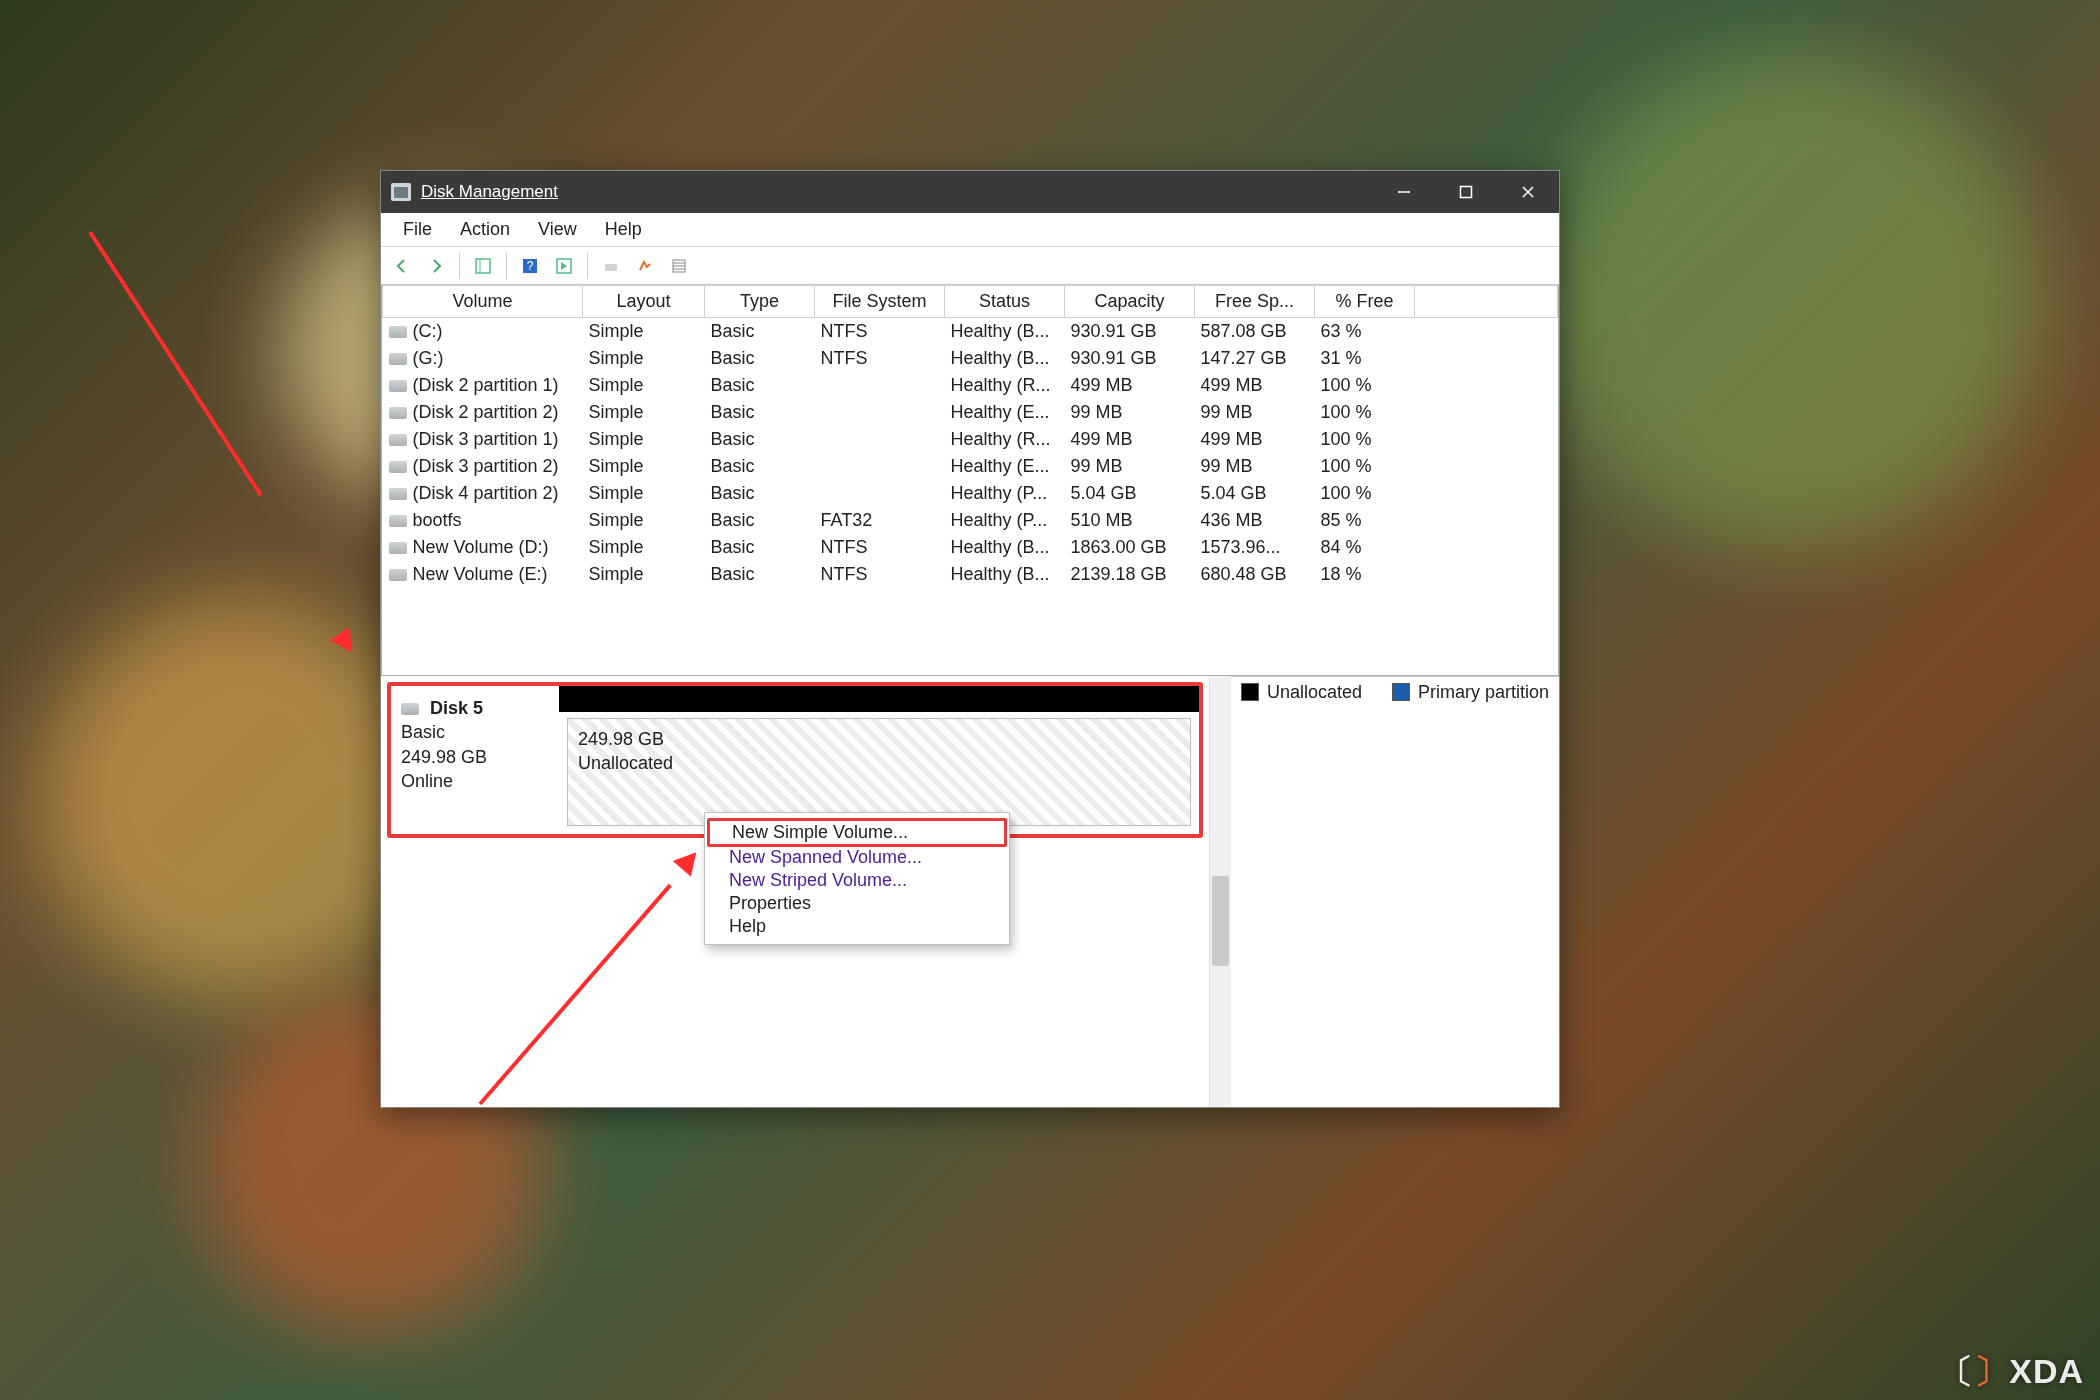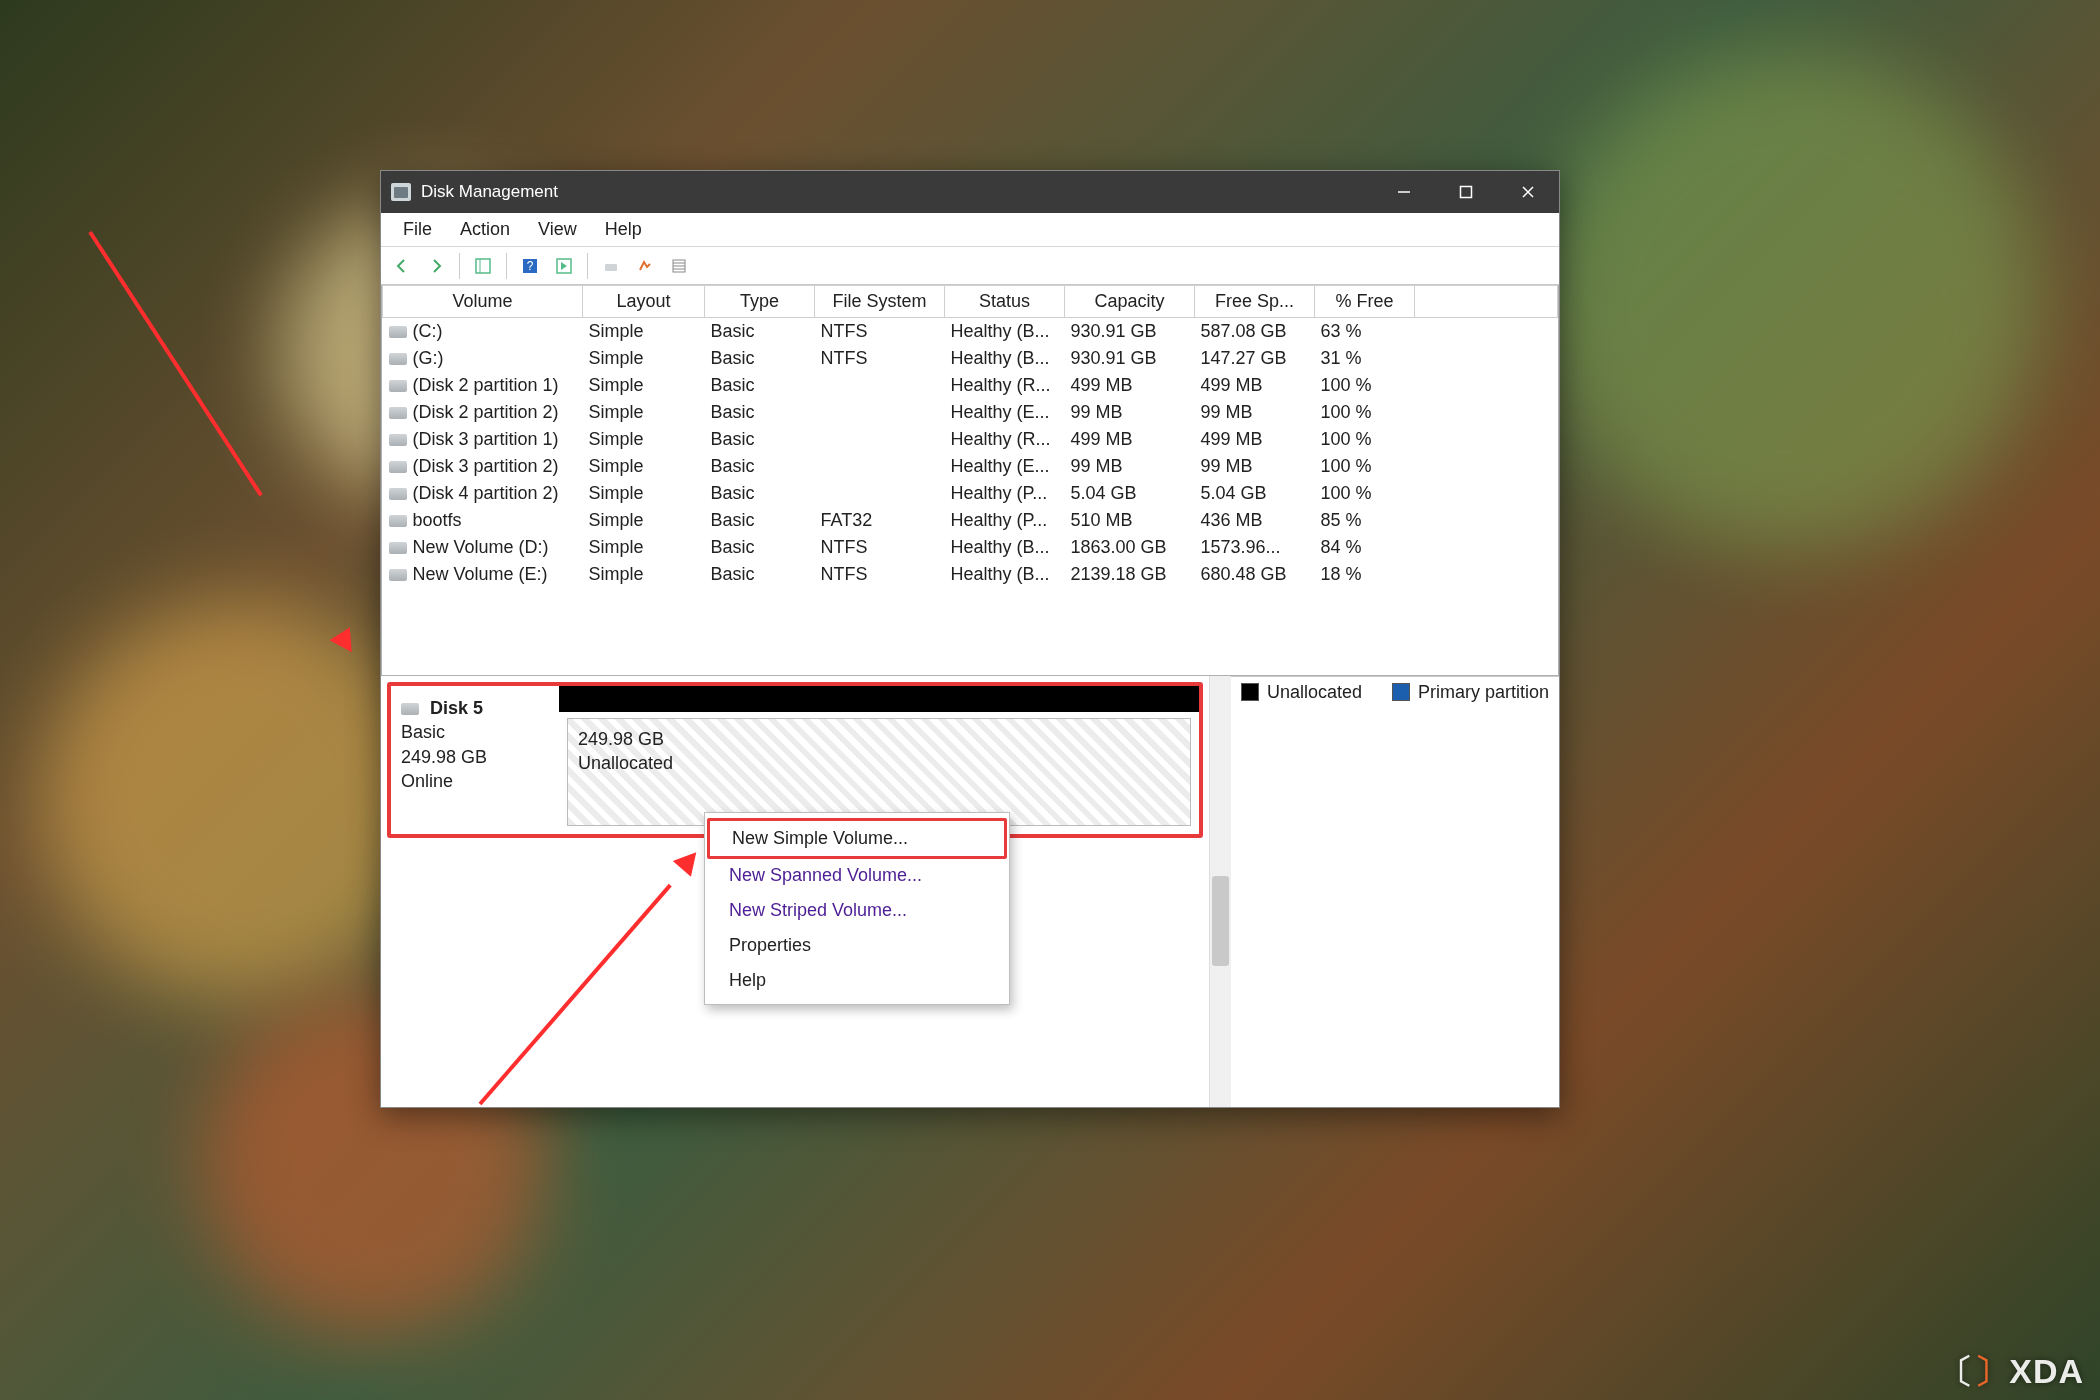--- a/index.html
+++ b/index.html
@@ -15,21 +15,21 @@
   .b3{width:350px;height:350px;background:#c95c2e;bottom:60px;left:200px}
   .b4{width:300px;height:300px;background:#f0e0a0;top:200px;left:280px}
 
   .window{
     position:absolute; top:170px; left:380px; width:1180px; height:938px;
     background:#fff; box-shadow:0 8px 30px rgba(0,0,0,.45);
     border:1px solid #888; display:flex; flex-direction:column;
   }
   .titlebar{
     height:42px; background:#3a3a3a; color:#fff; display:flex;
-    align-items:center; padding:0 0 0 10px; font-size:17px;
+    align-items:center; padding:0 0 0 10px; font-size:17px;text-decoration:underline;
   }
   .titlebar .ticon{width:20px;height:18px;background:#cfd6da;border-radius:2px;margin-right:10px;position:relative}
   .titlebar .ticon::after{content:"";position:absolute;inset:4px 3px 3px 3px;background:#6e7b82;border-radius:1px}
   .tspacer{flex:1}
   .winbtn{width:62px;height:42px;display:flex;align-items:center;justify-content:center;color:#fff;font-size:18px}
 
   .menubar{height:34px;background:#fff;border-bottom:1px solid #d7d7d7;
     display:flex;align-items:center;padding:0 8px;gap:0;font-size:18px;color:#222}
   .menuitem{padding:4px 14px;border-radius:3px}
 
@@ -65,21 +65,21 @@
   .region .bar{height:26px;background:#000}
   .region .body{flex:1;margin:6px 8px 8px 8px;
     background:repeating-linear-gradient(45deg,#ececec 0 6px,#fff 6px 12px);
     border:1px solid #bbb;padding:8px 10px;font-size:18px;color:#222;line-height:1.35}
 
   .ctxmenu{
     position:absolute;left:704px;top:812px;width:306px;background:#fff;
     border:1px solid #bdbdbd;box-shadow:3px 5px 10px rgba(0,0,0,.25);
     padding:6px 2px;font-size:18px;z-index:50
   }
-  .ctxitem{padding:7px 22px;color:#222}
+  .ctxitem{padding:1px 22px;color:#222}
   .ctxitem.dis{color:#4c1d95}
   .ctxitem.hl{border:3px solid #e83a3a;border-radius:2px;margin:-1px 0}
 
   .legend{height:32px;border-top:1px solid #c9c9c9;background:#fff;display:flex;
     align-items:center;gap:30px;padding:0 10px;font-size:18px;color:#222;position:relative;z-index:2}
   .swatch{display:inline-block;width:18px;height:18px;margin-right:8px;vertical-align:-3px;border:1px solid #555}
   .sw-un{background:#000}
   .sw-pr{background:#1b5fae}
 
   .arrow{position:absolute;border-top:4px solid #ff2e2e;height:0;transform-origin:0 50%;}

